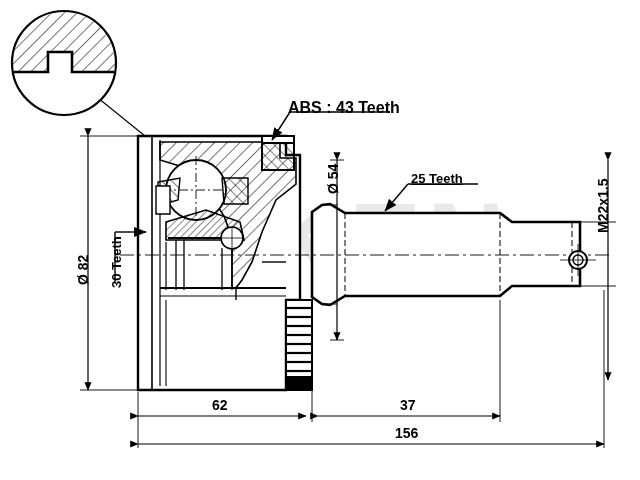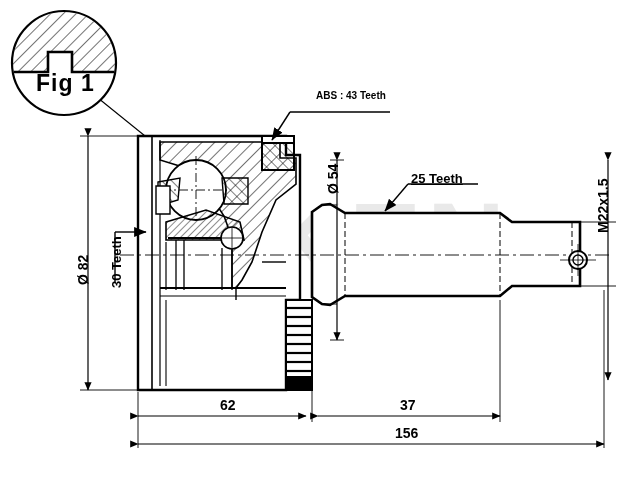--- a/index.html
+++ b/index.html
@@ -180,33 +180,32 @@
       <line x1="604" y1="290" x2="604" y2="448" stroke="#000" stroke-width="0.9"></line>
 
       <line x1="138" y1="416" x2="306" y2="416" stroke="#000" stroke-width="1.2" marker-start="url(#arS)" marker-end="url(#arS)"></line>
 
       <line x1="318" y1="416" x2="500" y2="416" stroke="#000" stroke-width="1.2" marker-start="url(#arS)" marker-end="url(#arS)"></line>
 
       <line x1="138" y1="444" x2="604" y2="444" stroke="#000" stroke-width="1.2" marker-start="url(#arS)" marker-end="url(#arS)"></line>
     </g>
   </svg>
 
-  <div class="lbl" style="left:36px;top:72px;font-size:23px;letter-spacing:1px;">Fig 1</div>
-
-  <div class="lbl" style="left:288px;top:91px;font-size:10px;margin-left:28px;">ABS : 43 Teeth</div>
+
+  <div class="lbl" style="left:288px;top:100px;font-size:16px;">ABS : 43 Teeth</div>
 
   <div class="lbl" style="left:411px;top:172px;font-size:13px;text-decoration:underline;">25 Teeth</div>
 
   <div class="lbl vert" style="left:76px;top:285px;font-size:14px;transform:rotate(-90deg);">Ø 82</div>
 
   <div class="lbl vert" style="left:110px;top:288px;font-size:13px;transform:rotate(-90deg);">30 Teeth</div>
 
   <div class="lbl vert" style="left:326px;top:194px;font-size:14px;transform:rotate(-90deg);">Ø 54</div>
 
   <div class="lbl vert" style="left:596px;top:233px;font-size:14px;transform:rotate(-90deg);">M22x1.5</div>
 
-  <div class="lbl" style="left:212px;top:398px;font-size:14px;margin-left:8px;">62</div>
+  <div class="lbl" style="left:212px;top:398px;font-size:14px;">62</div>
 
   <div class="lbl" style="left:400px;top:398px;font-size:14px;">37</div>
 
   <div class="lbl" style="left:395px;top:426px;font-size:14px;">156</div>
 
 </div>
 
 </body></html>

